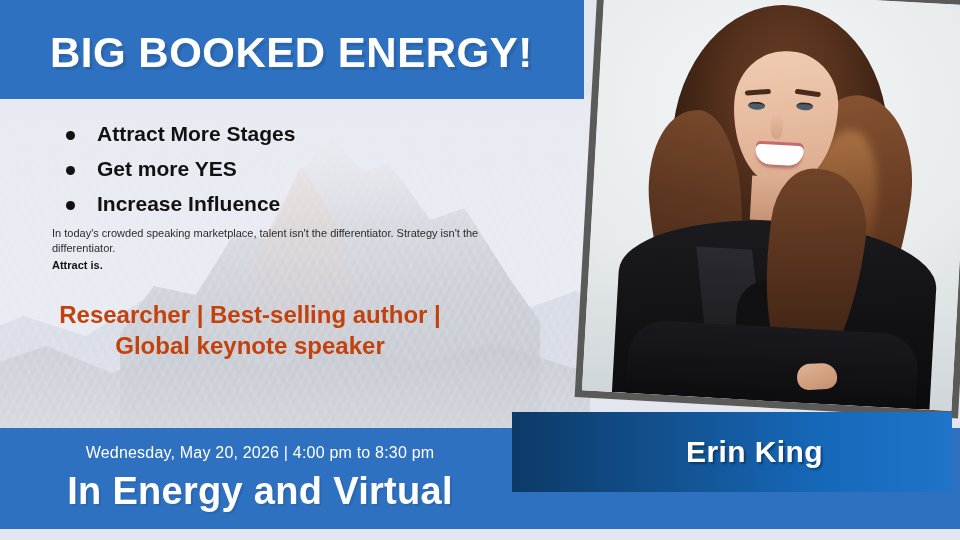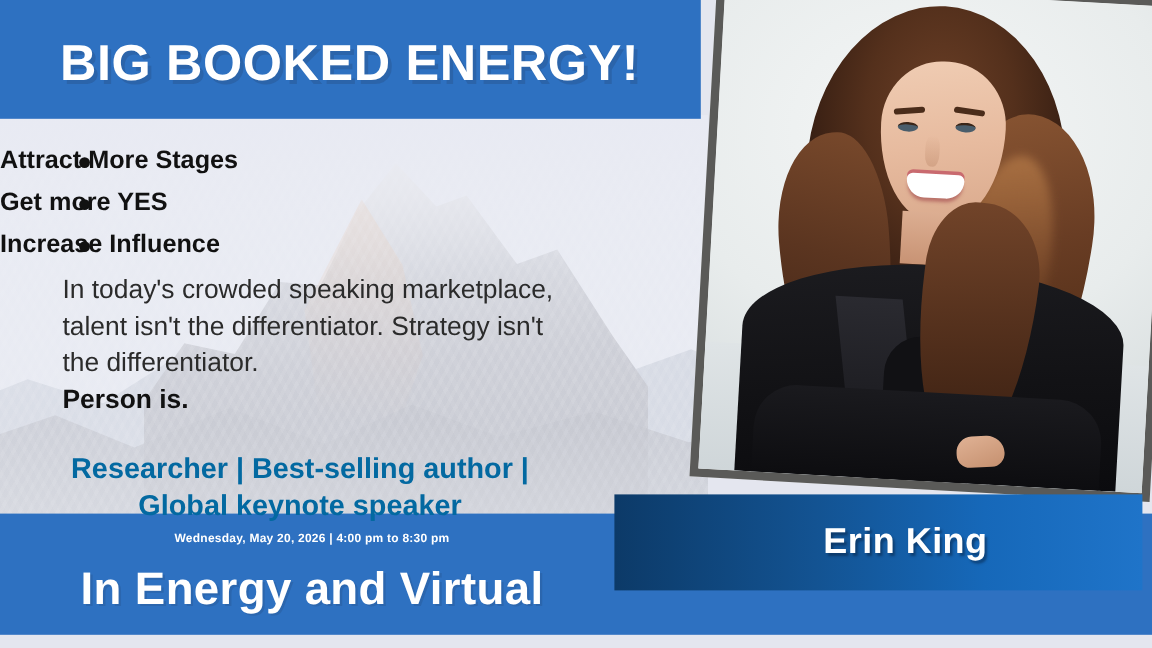--- a/index.html
+++ b/index.html
@@ -76,47 +76,47 @@
     font-size:42px; font-weight:bold; color:#ffffff;
     letter-spacing:.5px; white-space:nowrap;
     text-shadow:3px 3px 0 rgba(35,70,120,.30);
   }
 
   
   .content { position:absolute; left:0; top:96px; width:584px; z-index:5; }
 
   .bullets { list-style:none; margin:26px 0 0 0; padding:0; }
   .bullets li {
-    position:relative; margin-bottom:10px;
+    position:relative; padding-left:97px; margin-bottom:10px;
     font-size:21px; font-weight:bold; color:#111111; line-height:1.18;
   }
   .bullets li::before {
     content:""; position:absolute; left:66px; top:9px;
     width:9px; height:9px; border-radius:50%; background:#111111;
   }
 
   .paragraph {
     margin:8px 0 0 52px; width:432px;
-    font-size:22px; font-weight:400; color:#2b2b2b; line-height:1.38;
+    font-size:11px; font-weight:400; color:#2b2b2b; line-height:1.38;
   }
   .paragraph .emph { display:block; font-weight:bold; color:#111111; margin-top:1px; }
 
   .credentials {
     margin:26px 0 0 0; width:500px; text-align:center;
-    font-size:24px; font-weight:bold; color:#0369a1; line-height:1.32;
+    font-size:24px; font-weight:bold; color:#c2410c; line-height:1.32;
   }
 
   
   .footer-band {
     position:absolute; left:0; bottom:11px; width:960px; height:101px;
     background:#2E71C1; z-index:3;
   }
   .event-date {
     position:absolute; left:0; top:16px; width:520px; text-align:center;
-    font-size:10px; font-weight:bold; color:#ffffff; letter-spacing:.2px;
+    font-size:16px; font-weight:normal; color:#ffffff; letter-spacing:.2px;
   }
   .event-format {
     position:absolute; left:0; top:42px; width:520px; text-align:center;
     font-size:38px; font-weight:bold; color:#ffffff; letter-spacing:.3px;
     text-shadow:2px 2px 0 rgba(35,70,120,.25);
   }
 
   
   .photo-frame {
     position:absolute; left:586px; top:-12px; width:384px; height:420px;
@@ -252,21 +252,21 @@
 
   <div class="content">
     <ul class="bullets">
       <li>Attract More Stages</li>
       <li>Get more YES</li>
       <li>Increase Influence</li>
     </ul>
 
     <div class="paragraph">
       <span>In today's crowded speaking marketplace, talent isn't the differentiator. Strategy isn't the differentiator.</span>
-      <span class="emph">Person is.</span>
+      <span class="emph">Attract is.</span>
     </div>
 
     <div class="credentials">
       <div>Researcher | Best-selling author |</div>
       <div>Global keynote speaker</div>
     </div>
   </div>
 
   <div class="photo-frame">
     <div class="photo-inner">

